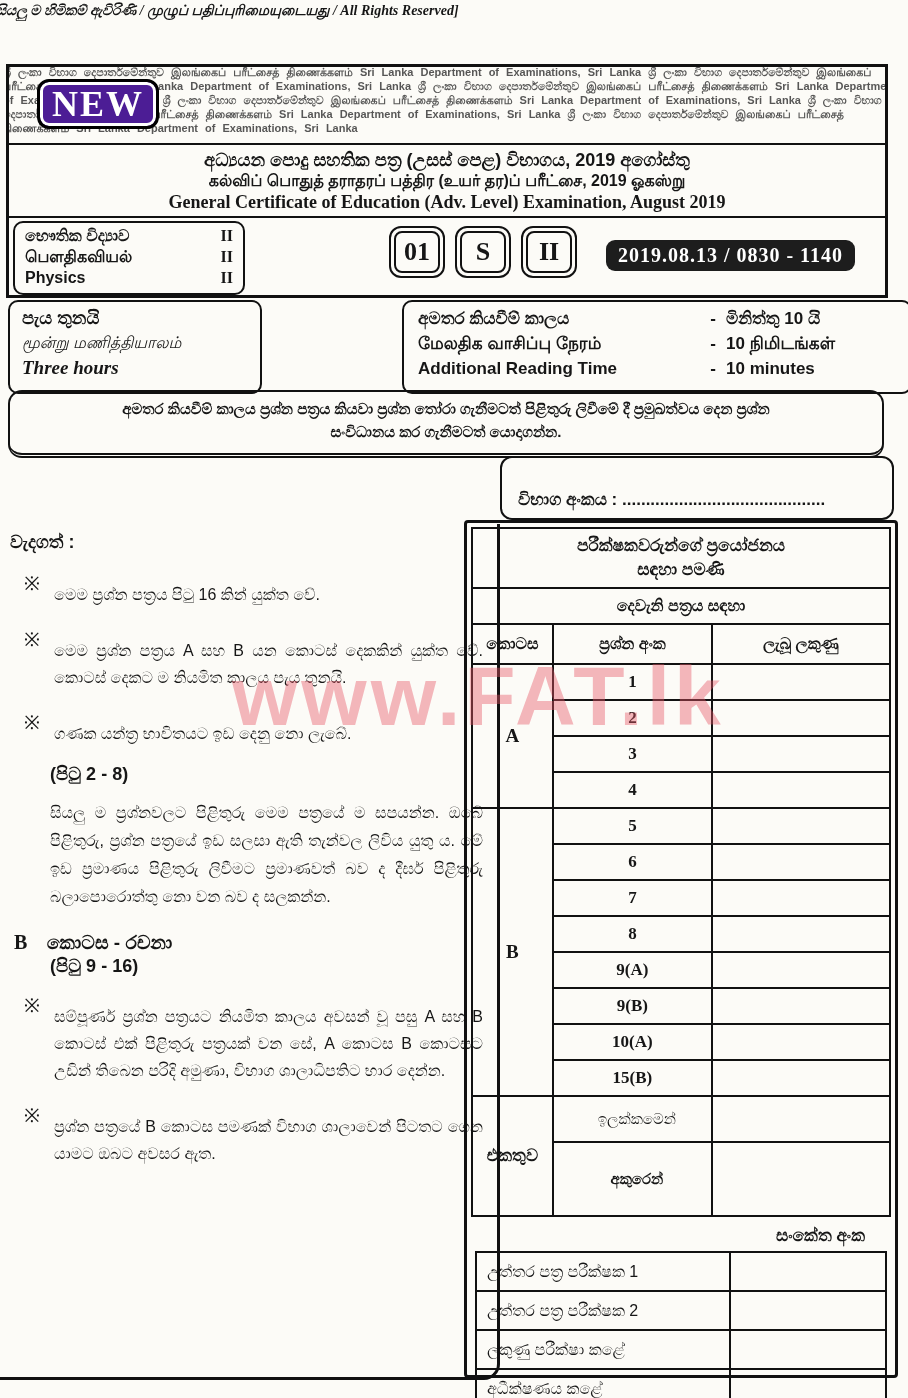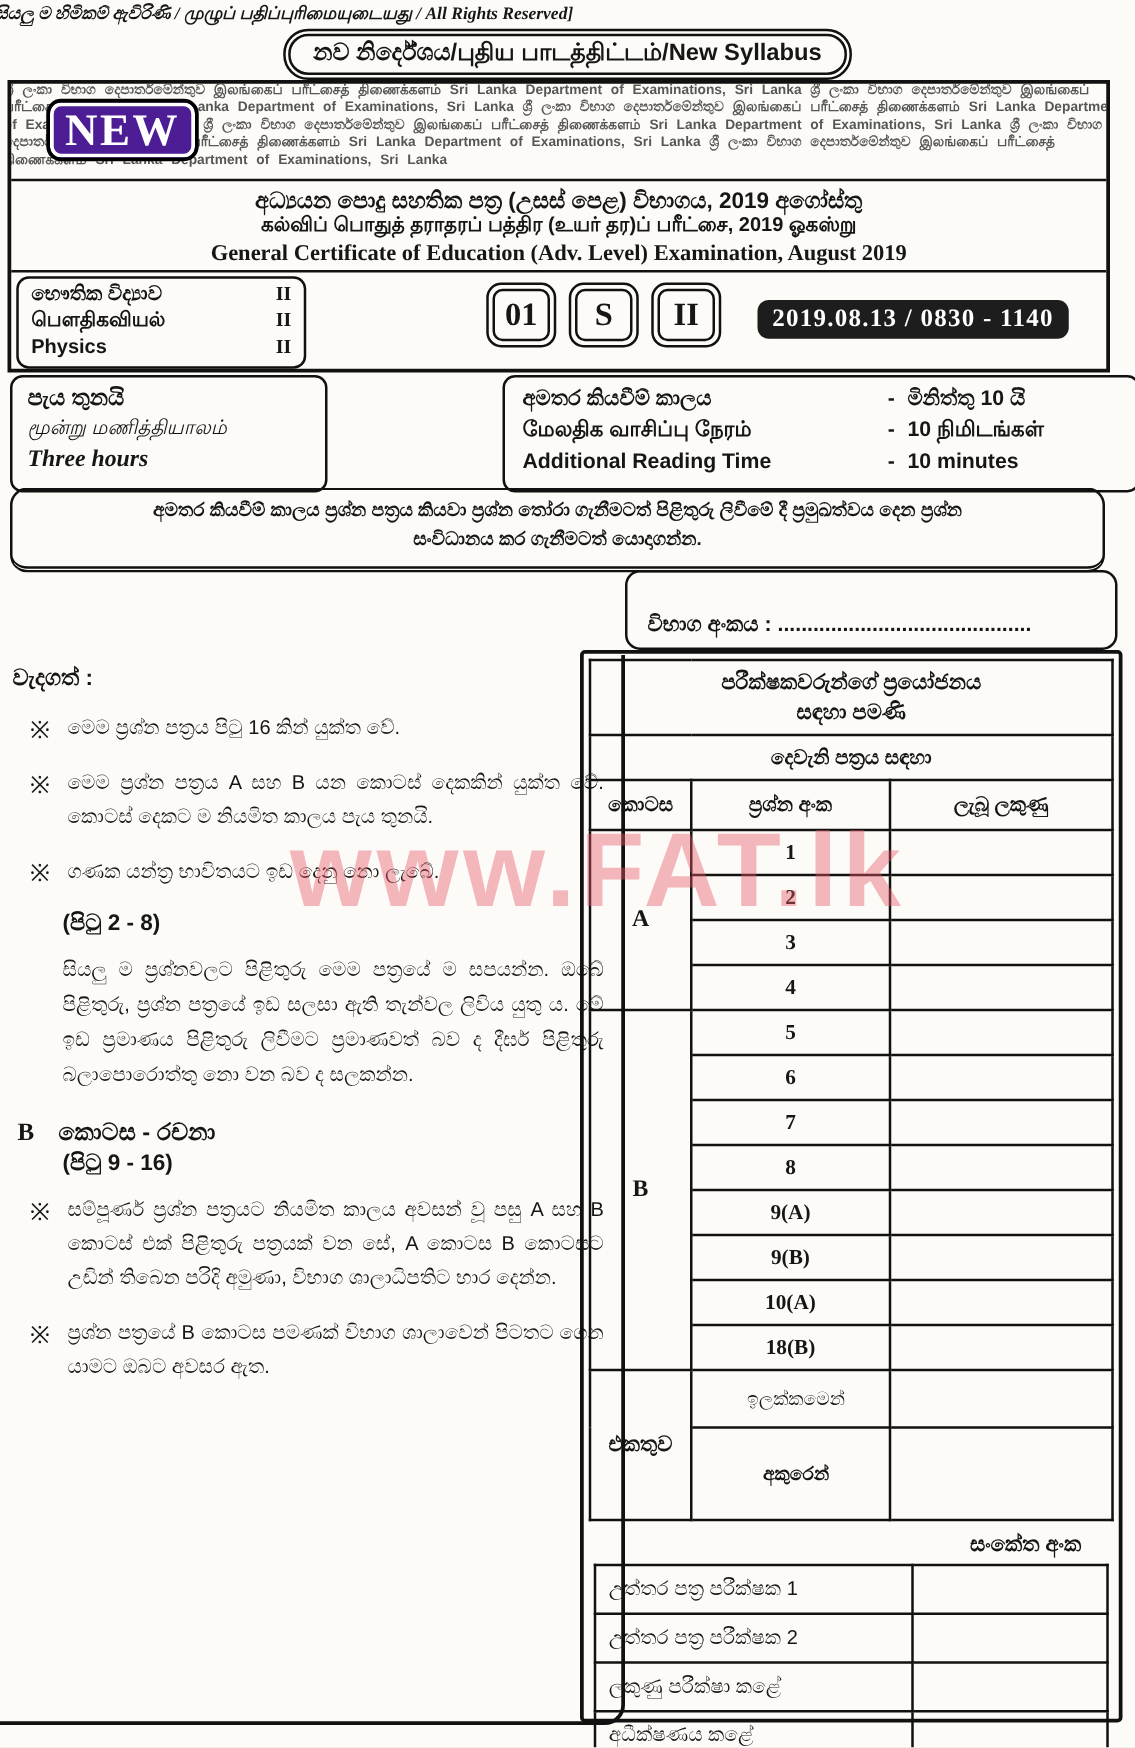--- a/index.html
+++ b/index.html
@@ -97,21 +97,21 @@
 
   
   .left-col{
     position:absolute;top:524px;left:0;width:500px;height:856px;
     border-right:3px solid #111;border-bottom:3px solid #111;border-bottom-right-radius:16px;
     padding:8px 14px 0 10px;box-sizing:border-box;overflow:hidden;
   }
   .imp-head{font-weight:bold;font-size:18px;margin:0 0 16px 0;}
   .bullet{display:flex;margin:0 0 17px 14px;}
   .bullet .mk{width:30px;flex:0 0 30px;font-size:19px;padding-top:1px;}
-  .bullet .bt{flex:1;font-size:16px;line-height:27px;text-align:justify;}
+  .bullet .bt{flex:1;font-size:16px;line-height:27px;text-align:justify;margin-top:12px;}
   .sec-title{font-weight:bold;font-size:19px;margin:6px 0 0 4px;}
   .sec-title .ltr{font-family:"Liberation Serif",serif;font-size:20px;margin-right:14px;}
   .sec-pages{font-weight:bold;font-size:18px;margin:2px 0 14px 40px;}
   .sec-body{font-size:16px;line-height:28px;text-align:justify;margin:0 0 20px 40px;}
 
   
   .right-col{
     position:absolute;top:520px;left:464px;width:434px;height:858px;
     border:3px solid #111;border-radius:4px;box-sizing:border-box;padding:4px;
   }
@@ -138,21 +138,20 @@
     color:rgba(231,86,102,0.42);white-space:nowrap;pointer-events:none;
   }
 </style>
 </head>
 <body>
 
 <div class="page">
 
   <div class="rights-line">සියලු ම හිමිකම් ඇවිරිණි / முழுப் பதிப்புரிமையுடையது / All Rights Reserved]</div>
 
-  <div class="syllabus-badge">නව නිර්දේශය/புதிய பாடத்திட்டம்/New Syllabus</div>
 
   <div class="header-box">
     <div class="dept-band">
       <div class="dept-bg">ශ්‍රී ලංකා විභාග දෙපාර්තමේන්තුව இலங்கைப் பரீட்சைத் திணைக்களம் Sri Lanka Department of Examinations, Sri Lanka ශ්‍රී ලංකා විභාග දෙපාර්තමේන්තුව இலங்கைப் பரீட்சைத் திணைக்களம் Sri Lanka Department of Examinations, Sri Lanka ශ්‍රී ලංකා විභාග දෙපාර්තමේන්තුව இலங்கைப் பரீட்சைத் திணைக்களம் Sri Lanka Department of Examinations, Sri Lanka ශ්‍රී ලංකා විභාග දෙපාර්තමේන්තුව இலங்கைப் பரீட்சைத் திணைக்களம் Sri Lanka Department of Examinations, Sri Lanka ශ්‍රී ලංකා විභාග දෙපාර්තමේන්තුව இலங்கைப் பரீட்சைத் திணைக்களம் Sri Lanka Department of Examinations, Sri Lanka ශ්‍රී ලංකා විභාග දෙපාර්තමේන්තුව இலங்கைப் பரீட்சைத் திணைக்களம் Sri Lanka Department of Examinations, Sri Lanka</div>
       <div class="new-badge">NEW</div>
     </div>
 
     <div class="exam-title">
       <div class="t-si">අධ්‍යයන පොදු සහතික පත්‍ර (උසස් පෙළ) විභාගය, 2019 අගෝස්තු</div>
       <div class="t-ta">கல்விப் பொதுத் தராதரப் பத்திர (உயர் தர)ப் பரீட்சை, 2019 ஓகஸ்று</div>
@@ -319,21 +318,21 @@
           </tr>
       <tr>
             <td class="q">9(B)</td>
             <td class="m"></td>
           </tr>
       <tr>
             <td class="q">10(A)</td>
             <td class="m"></td>
           </tr>
       <tr>
-            <td class="q">18(B)</td>
+            <td class="q">15(B)</td>
             <td class="m"></td>
           </tr>
       <tr>
         <td class="tot" rowspan="2">එකතුව</td>
         <td class="tlabel">ඉලක්කමෙන්</td>
         <td class="m"></td>
       </tr>
       <tr>
         <td class="tlabel words">අකුරෙන්</td>
         <td class="m"></td>

